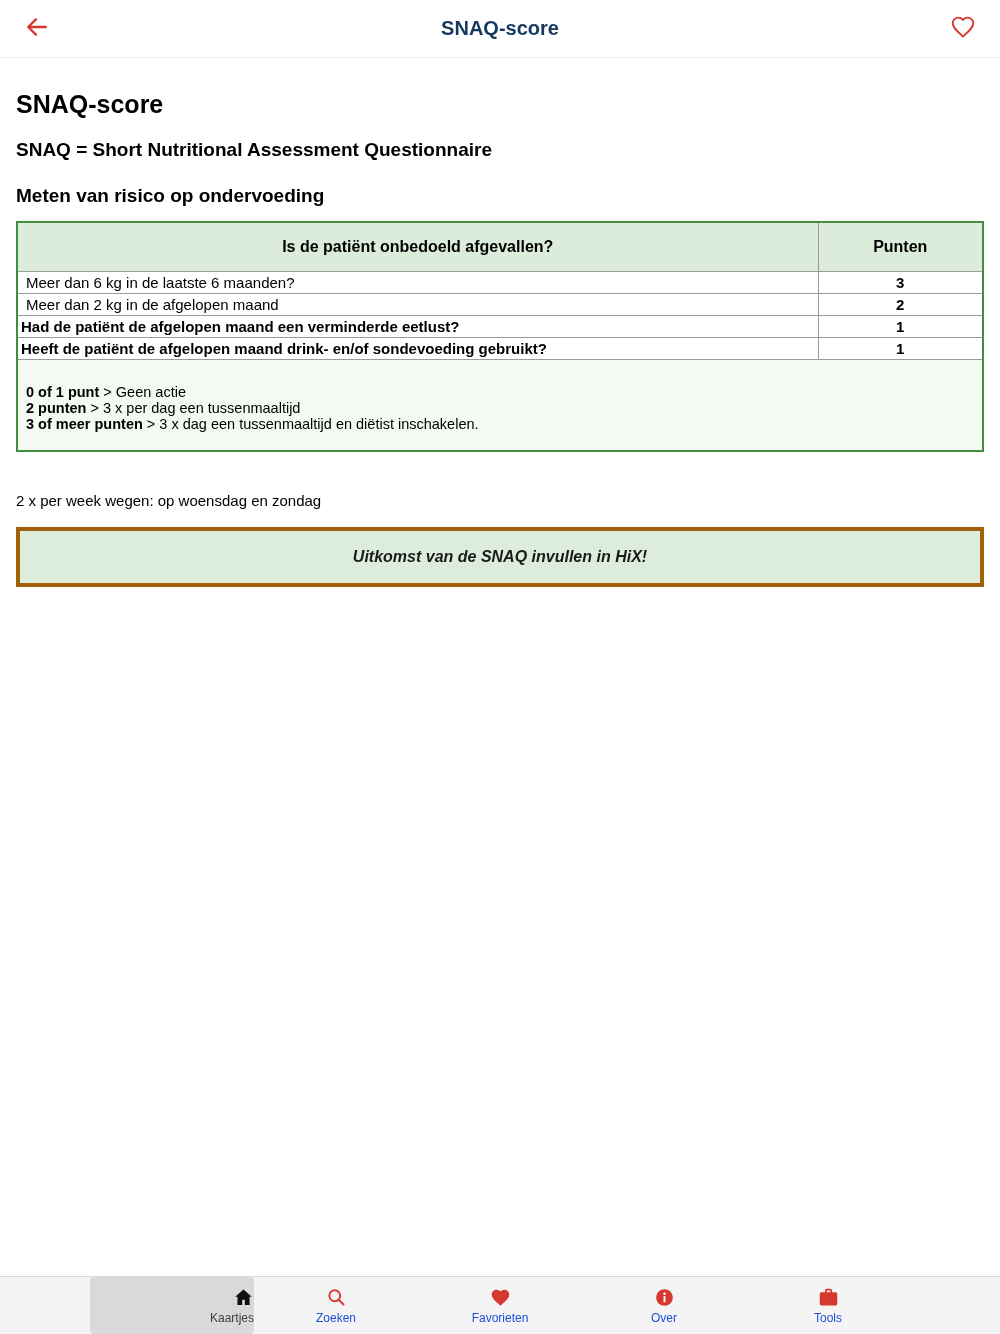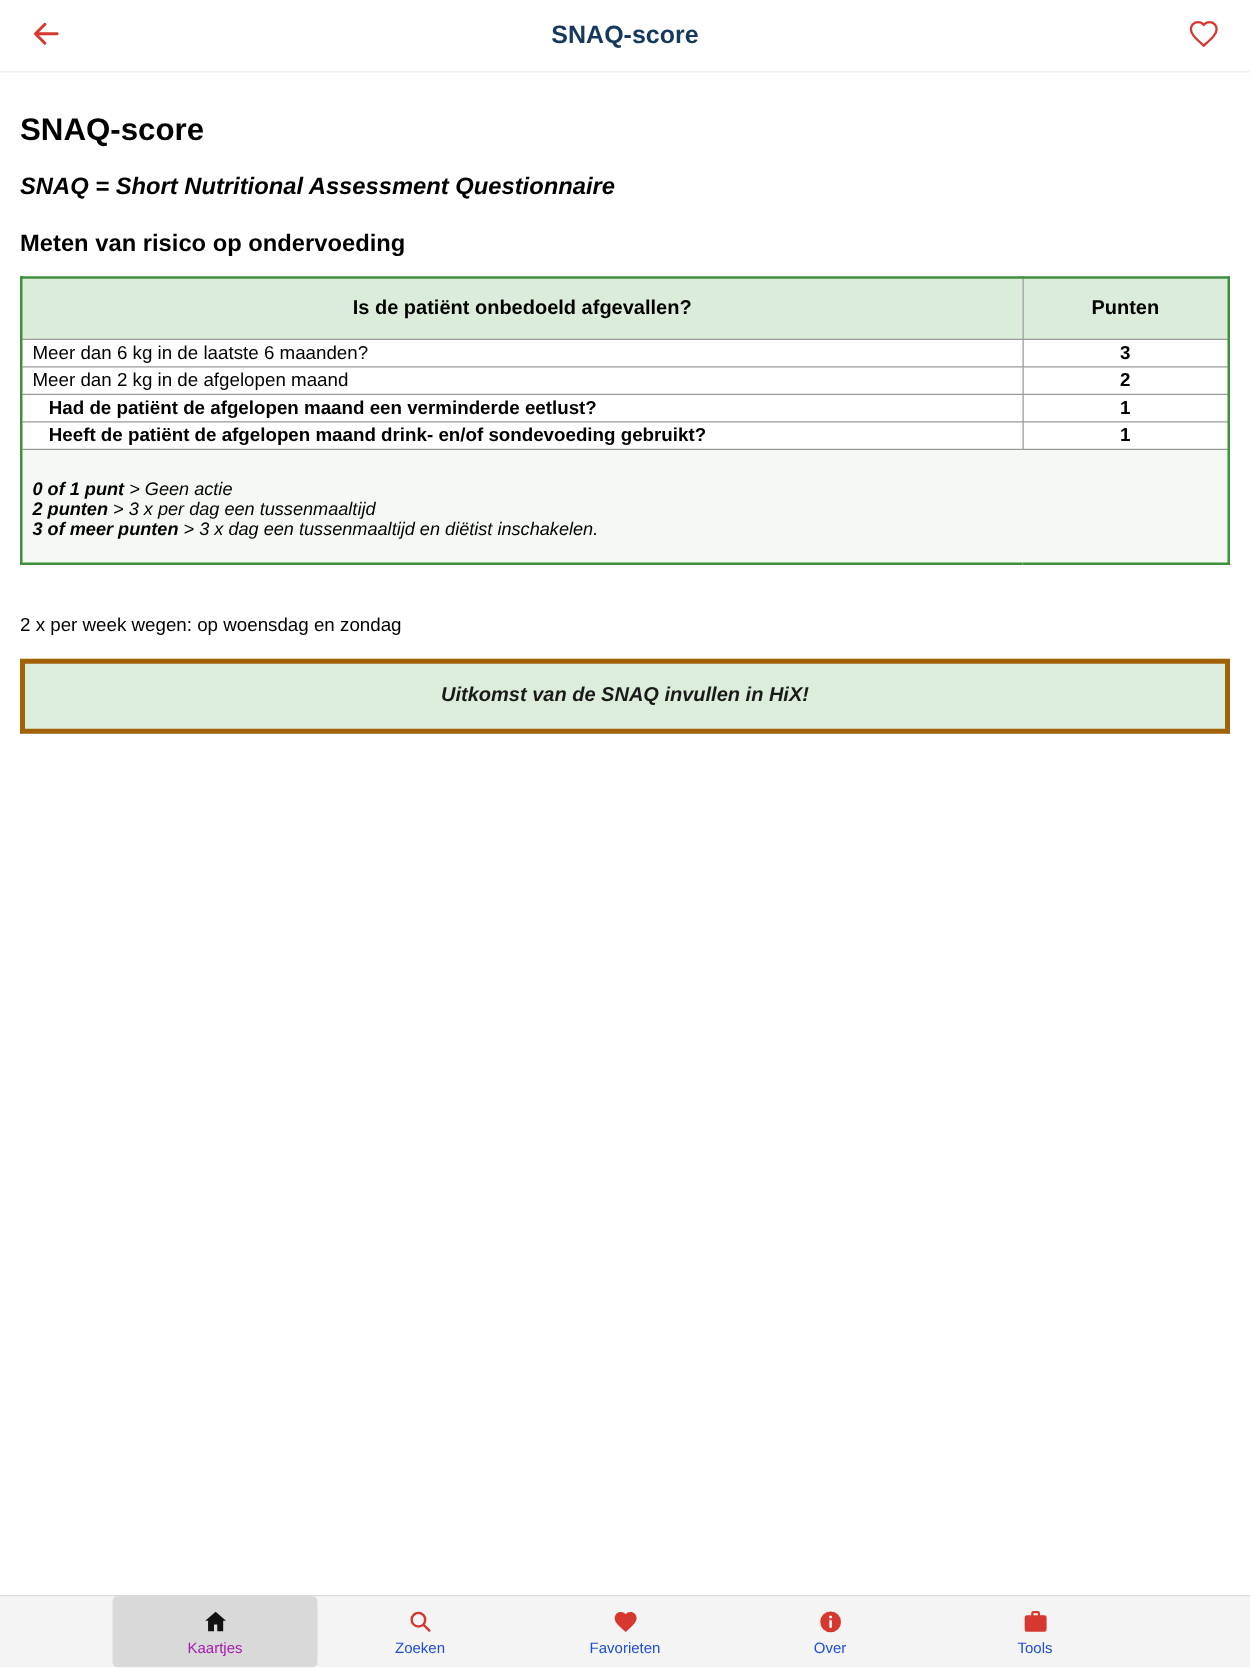--- a/index.html
+++ b/index.html
@@ -41,21 +41,20 @@
   
   .content { padding: 22px 16px 0; }
   .page-heading {
     font-size: 25px;
     font-weight: bold;
     margin: 10px 0 0;
   }
   .subtitle {
     font-size: 19px;
     font-weight: bold;
-    font-style: italic;
     margin-top: 20px;
   }
   .section-heading {
     font-size: 19px;
     font-weight: bold;
     margin-top: 24px;
   }
   
   table.snaq-table {
     width: 100%;
@@ -71,33 +70,33 @@
     padding: 15px 8px;
     border: 1px solid #9a9a9a;
     text-align: center;
   }
   .snaq-table td {
     border: 1px solid #9a9a9a;
     padding: 2px 8px;
     background: #fff;
   }
   .snaq-table td.q-indent { }
-  .snaq-table td.q-bold { font-weight: bold; padding-left: 21px; }
+  .snaq-table td.q-bold { font-weight: bold; padding-left: 3px; }
   .snaq-table .points-col { width: 165px; }
   .snaq-table td.points {
     text-align: center;
     font-weight: bold;
   }
   .snaq-table td.scoring {
     background: #f4faf3;
     padding: 24px 8px 18px;
     font-size: 14.5px;
     line-height: 16px;
   }
-  .snaq-table td.scoring p { margin: 0; font-style: italic; }
+  .snaq-table td.scoring p { margin: 0; }
   .note {
     margin-top: 40px;
     font-size: 15px;
   }
   .callout {
     margin-top: 18px;
     background: #ddeddb;
     border: 4px solid #a16207;
     text-align: center;
     padding: 17px 10px;
@@ -122,22 +121,23 @@
     flex-direction: column;
     align-items: center;
     justify-content: center;
     gap: 3px;
     font-size: 12px;
     color: #1d4ed8;
     cursor: pointer;
   }
   .tab.active {
     background: #d9d9d9;
-    color: #a21caf;
+    color: #404040;
     border-radius: 4px;
+    align-items: flex-end;
   }
   .tab svg { display: block; }
 </style>
 </head>
 <body>
 
 <div class="navbar">
   <button class="icon-btn">
     <span>
       <svg width="26" height="26" viewBox="0 0 24 24" fill="none" stroke="#d6372e" stroke-width="2.2" stroke-linecap="round" stroke-linejoin="round">

